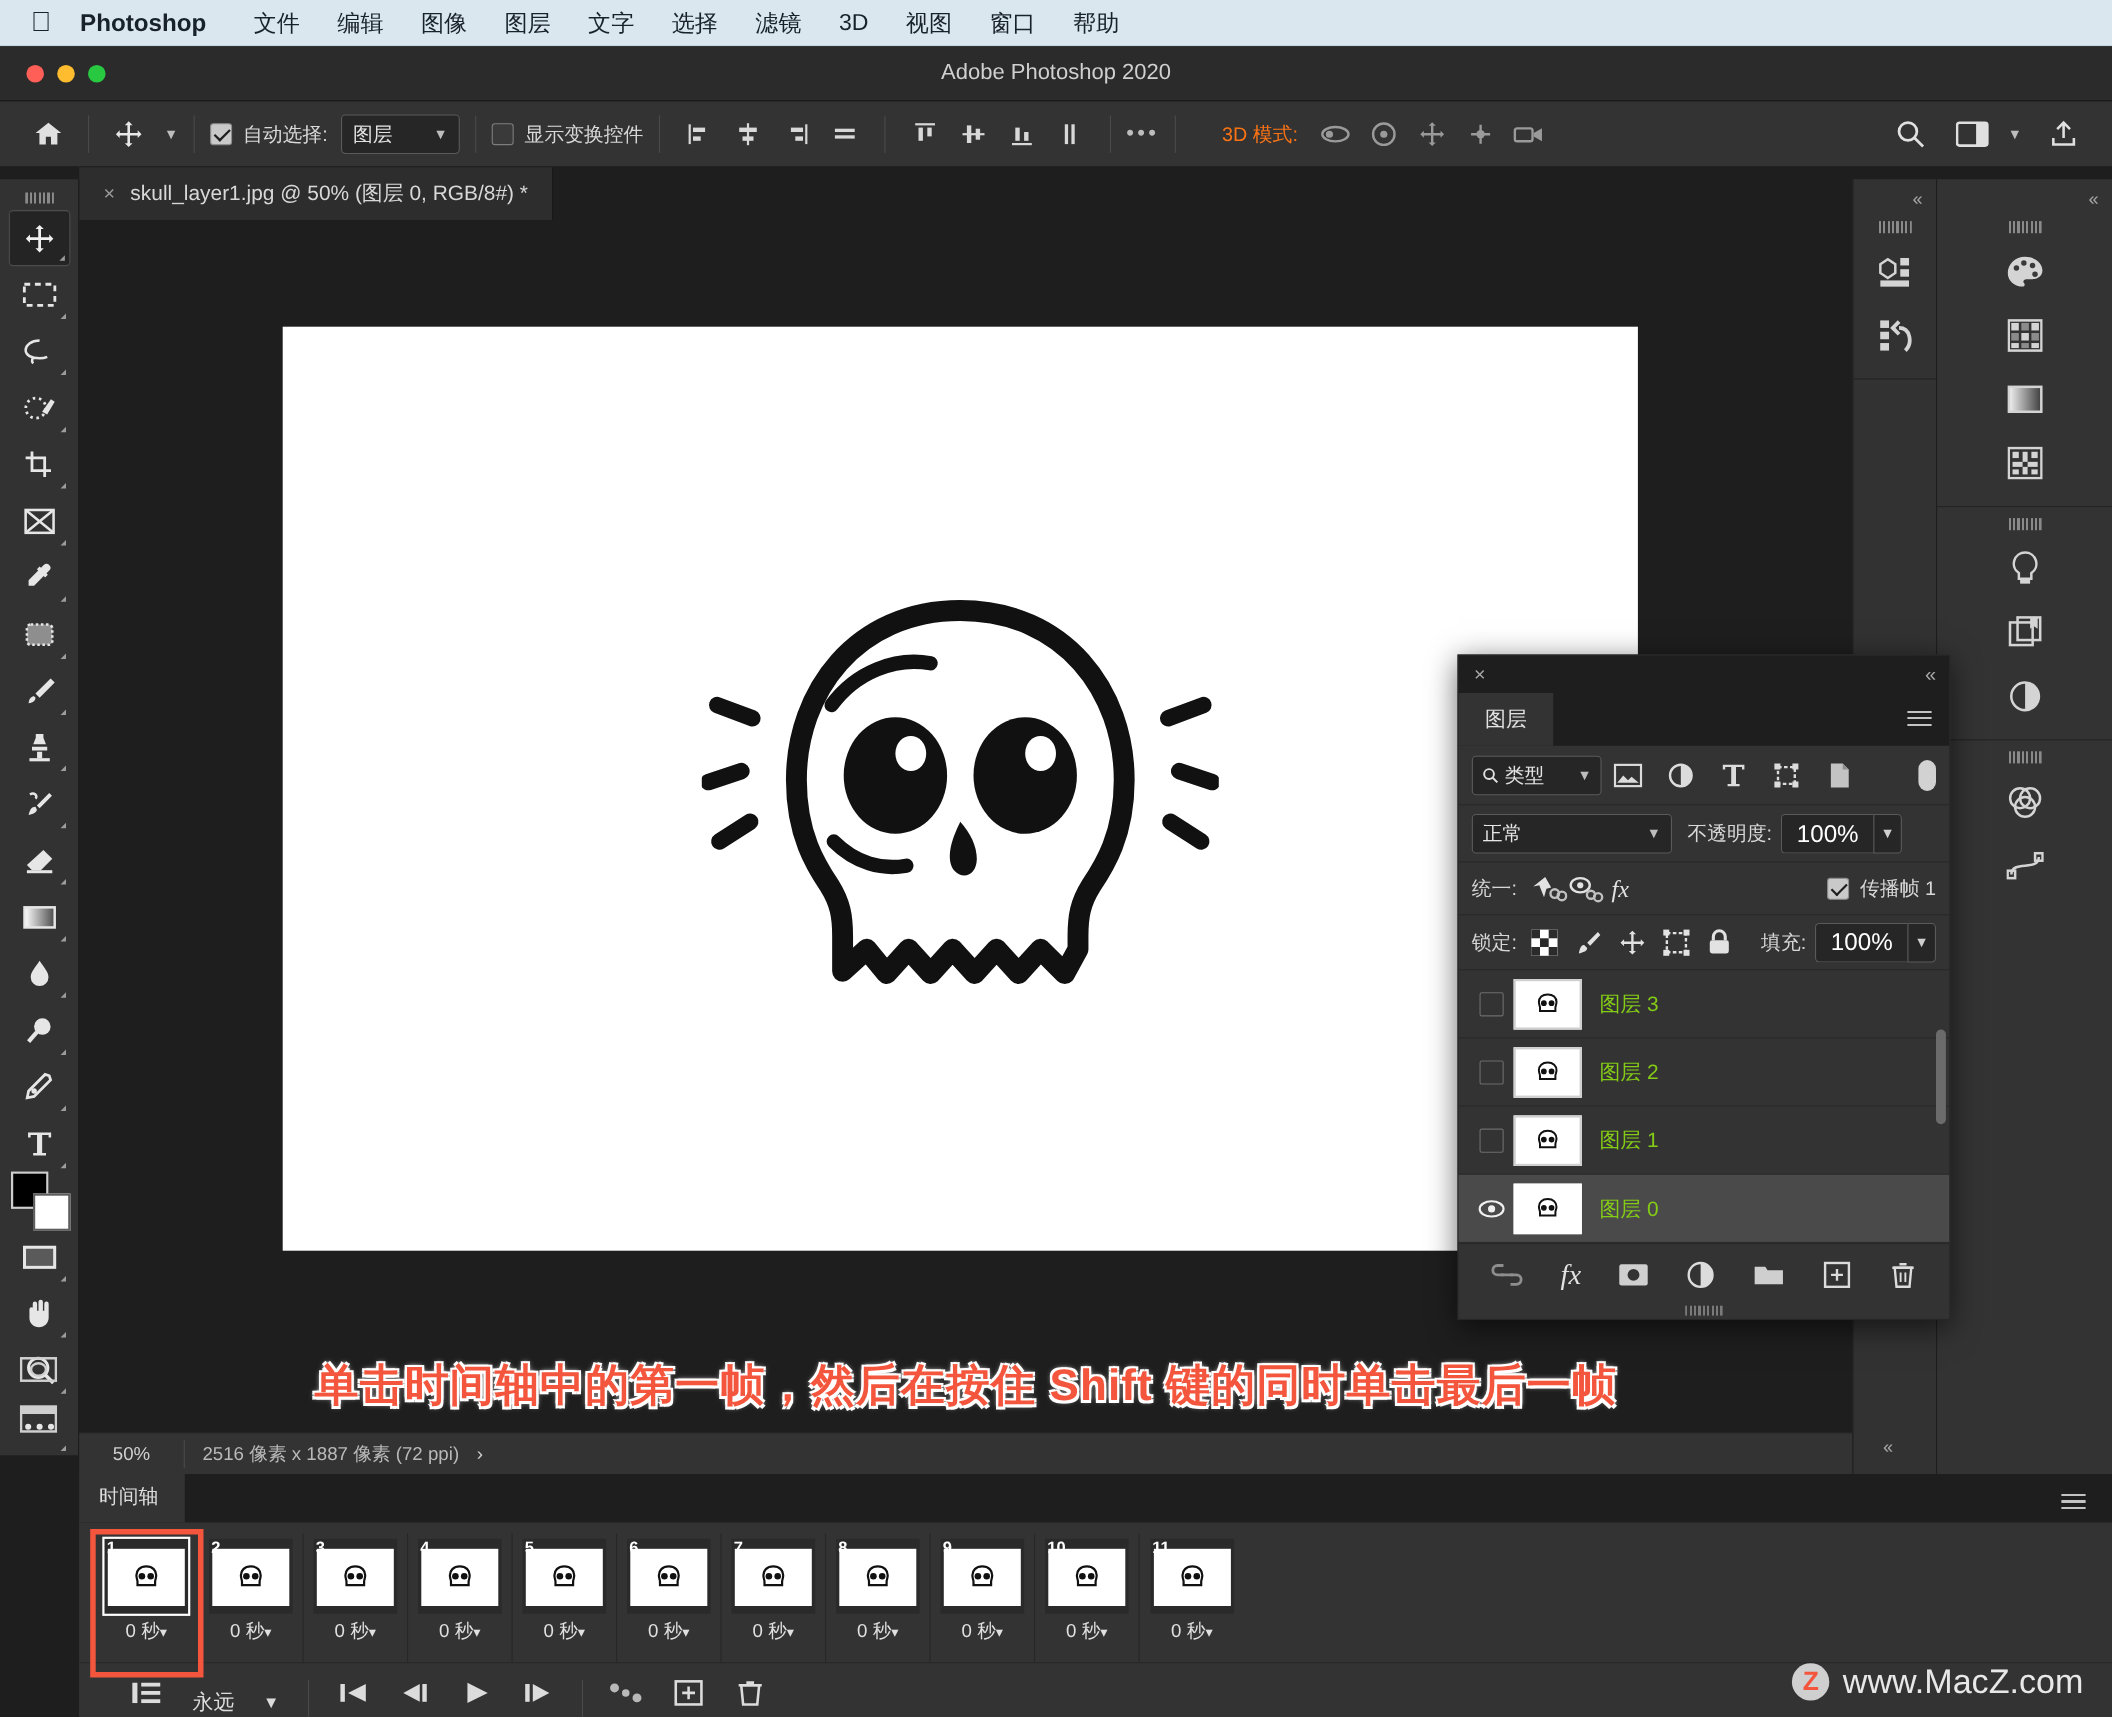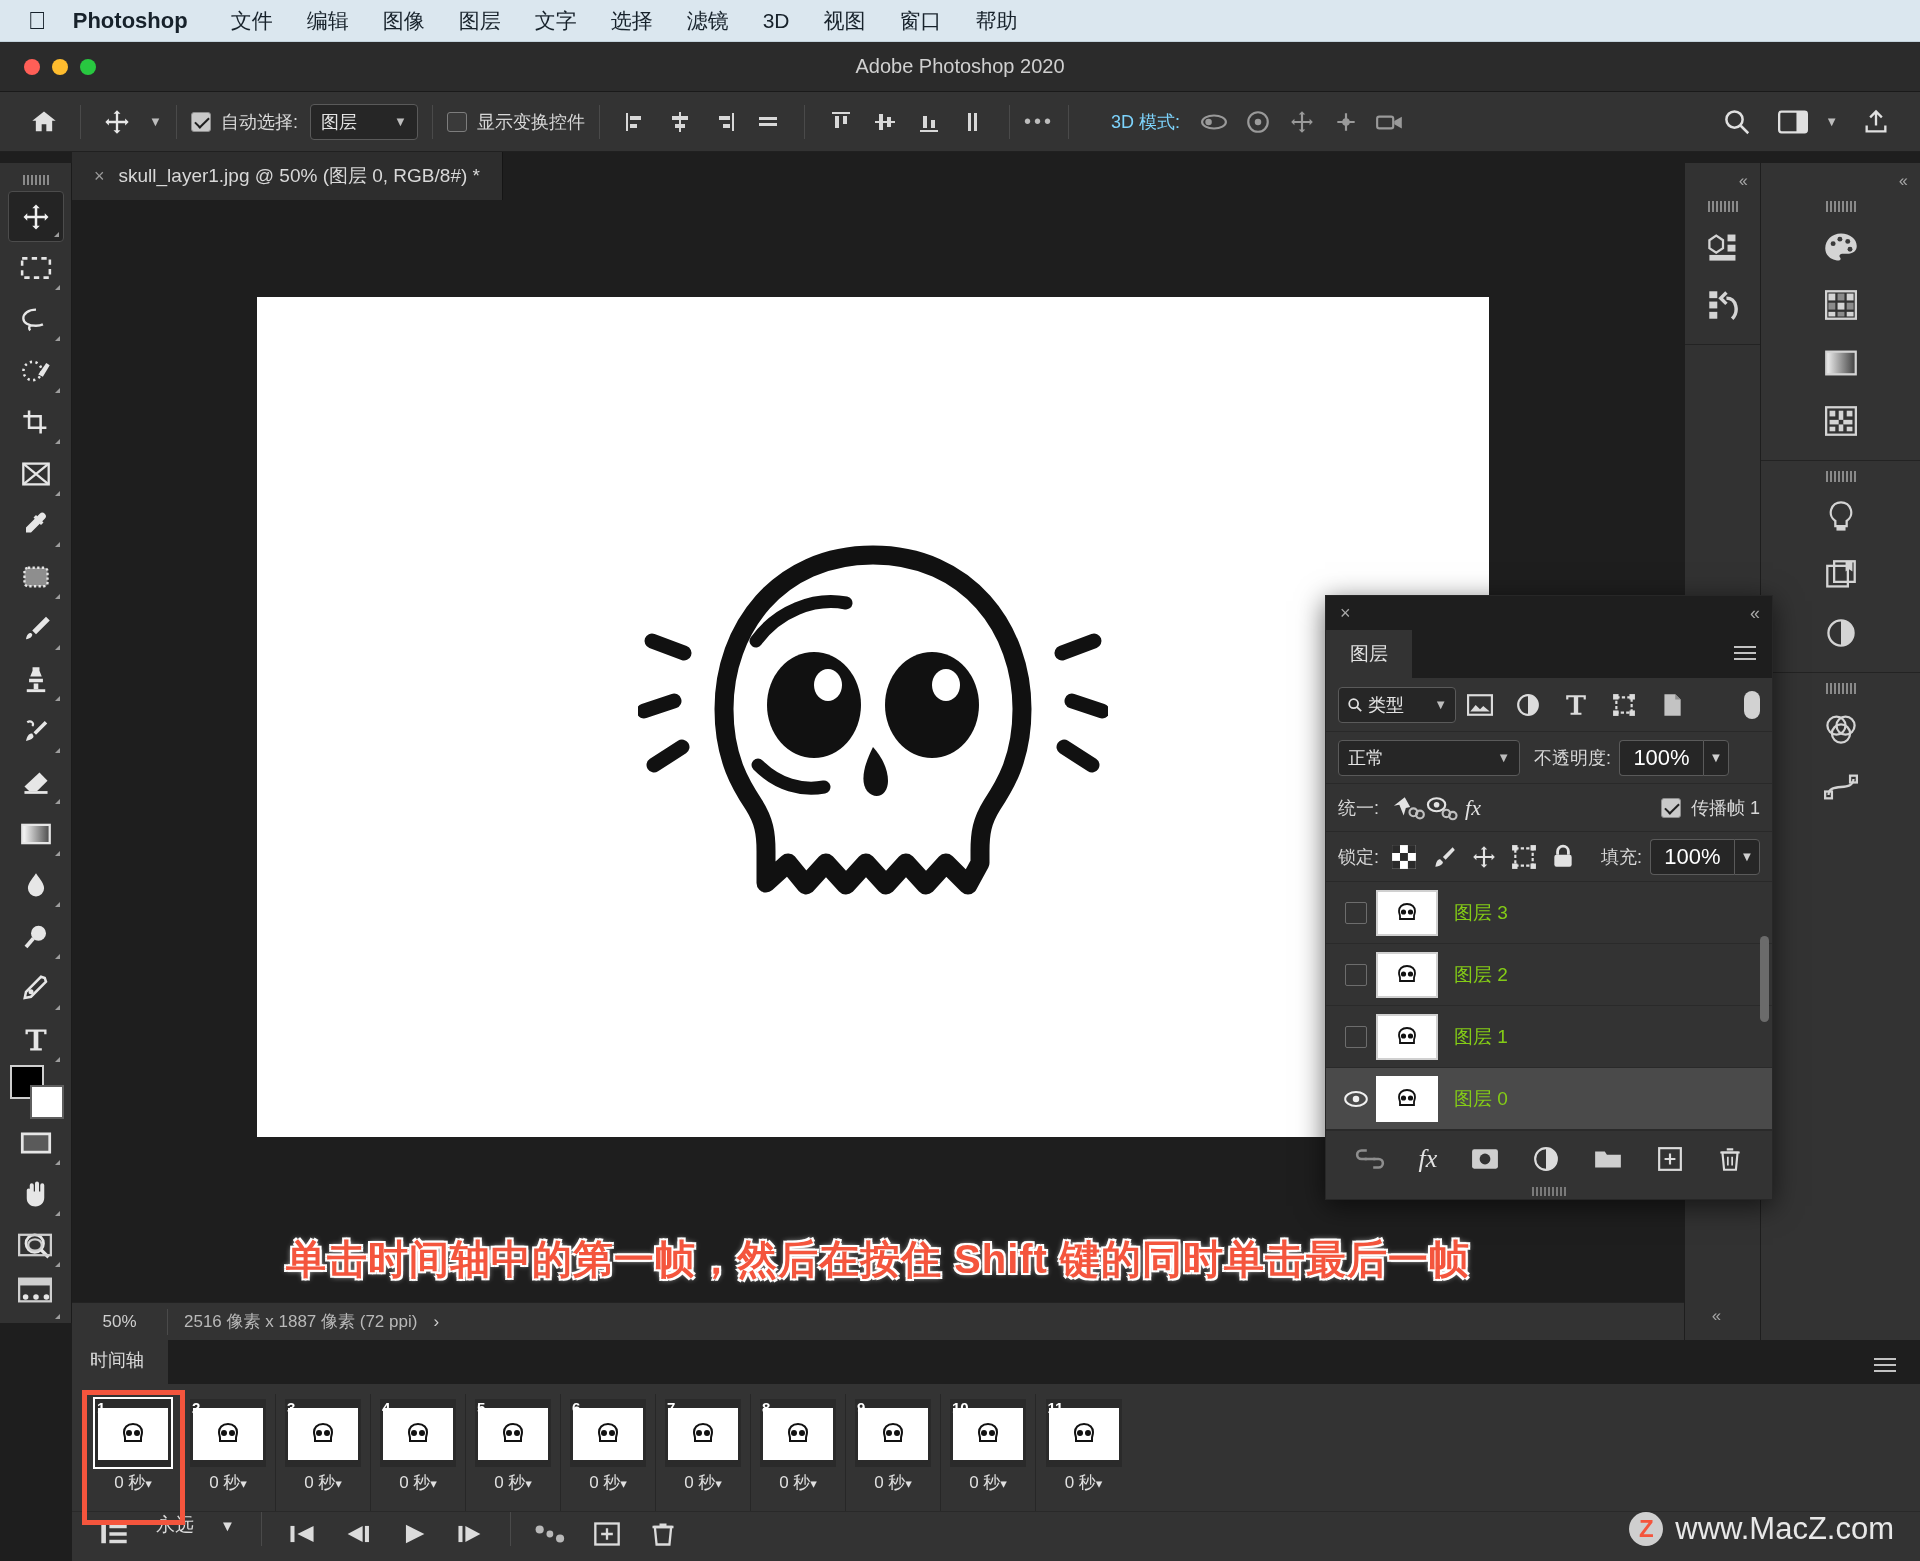--- a/index.html
+++ b/index.html
@@ -42,21 +42,21 @@
   .chk.on::after{content:"";position:absolute;left:6px;top:1px;width:6px;height:12px;border:solid #1f1f1f;border-width:0 2.5px 2.5px 0;transform:rotate(45deg);}
   .chk.off{background:#3a3a3a;border-color:#7d7d7d;}
   .lbl { font-size:18px; color:#d8d8d8; margin-left:10px; white-space:nowrap;}
   .combo {
     background:#262626; border:1px solid #5a5a5a; border-radius:4px;
     height:36px; min-width:100px; display:flex; align-items:center; justify-content:space-between;
     padding:0 10px; font-size:18px; color:#e3e3e3; margin-left:12px;
   }
   .cv { font-size:13px; color:#bdbdbd; margin-left:10px;}
   .dots { letter-spacing:3px; font-size:20px; color:#bdbdbd; }
-  .grey { color:#7dd3fc;margin-left:28px; }
+  .grey { color:#f97316;margin-left:28px; }
 
   
   .tabbar { height:48px; background:#1e1e1e; display:flex; align-items:stretch; }
   .doctab {
     background:#2d2d2d; display:flex; align-items:center; gap:14px;
     padding:0 22px; font-size:19px; color:#d8d8d8; border-right:1px solid #151515;
   }
   .doctab .x { font-size:18px; color:#9b9b9b; }
 
   
@@ -113,21 +113,21 @@
   .frames { display:flex; align-items:flex-start; padding:10px 0 0 14px; gap:0; background:#333; height:127px;}
   .frame { width:95px; height:117px; display:flex; flex-direction:column; align-items:center;
            border-right:1px solid #272727; padding-top:5px; position:relative; }
   .frame.sel .fthumb-wrap { outline:2px solid #ffffff; }
   .frame.first { outline:5px solid #f4553d; outline-offset:-1px; z-index:5; height:127px;}
   .fthumb-wrap { width:76px; height:68px; background:#2a2a2a; padding:3px; position:relative;}
   .fthumb { width:70px; height:52px; background:#fff; margin:6px auto 0; position:relative;}
   .fnum { position:absolute; left:2px; top:0px; font-size:15px; font-weight:bold; color:#fff; z-index:2;}
   .fdelay { font-size:17px; color:#e0e0e0; margin-top:4px; white-space:nowrap;}
   .chev { font-size:13px; }
-  .tl-foot { height:50px; background:#333; display:flex; align-items:flex-start; padding-left:14px; gap:0; border-top:1px solid #292929;}
+  .tl-foot { height:50px; background:#333; display:flex; align-items:flex-end; padding-left:33px; gap:0; border-top:1px solid #292929;}
   .tbtn { width:56px; height:44px; display:flex; align-items:center; justify-content:center; }
   .loopsel { font-size:19px; color:#dcdcdc; display:flex; align-items:center; gap:26px; padding:0 14px; }
   .vsep { width:1px;height:34px;background:#4a4a4a;margin:0 12px;}
 
   
   .rdock-outer { position:absolute; left:1684px; top:163px; width:236px; height:1177px; background:#2b2b2b; }
   .rcol { position:absolute; top:0; width:72px; background:#323232; border-left:1px solid #1e1e1e;
           display:flex; flex-direction:column; align-items:center; }
   .rcol.a { left:0; width:76px; height:1177px; }
   .rcol.b { left:76px; width:160px; height:1177px; background:#333; }

